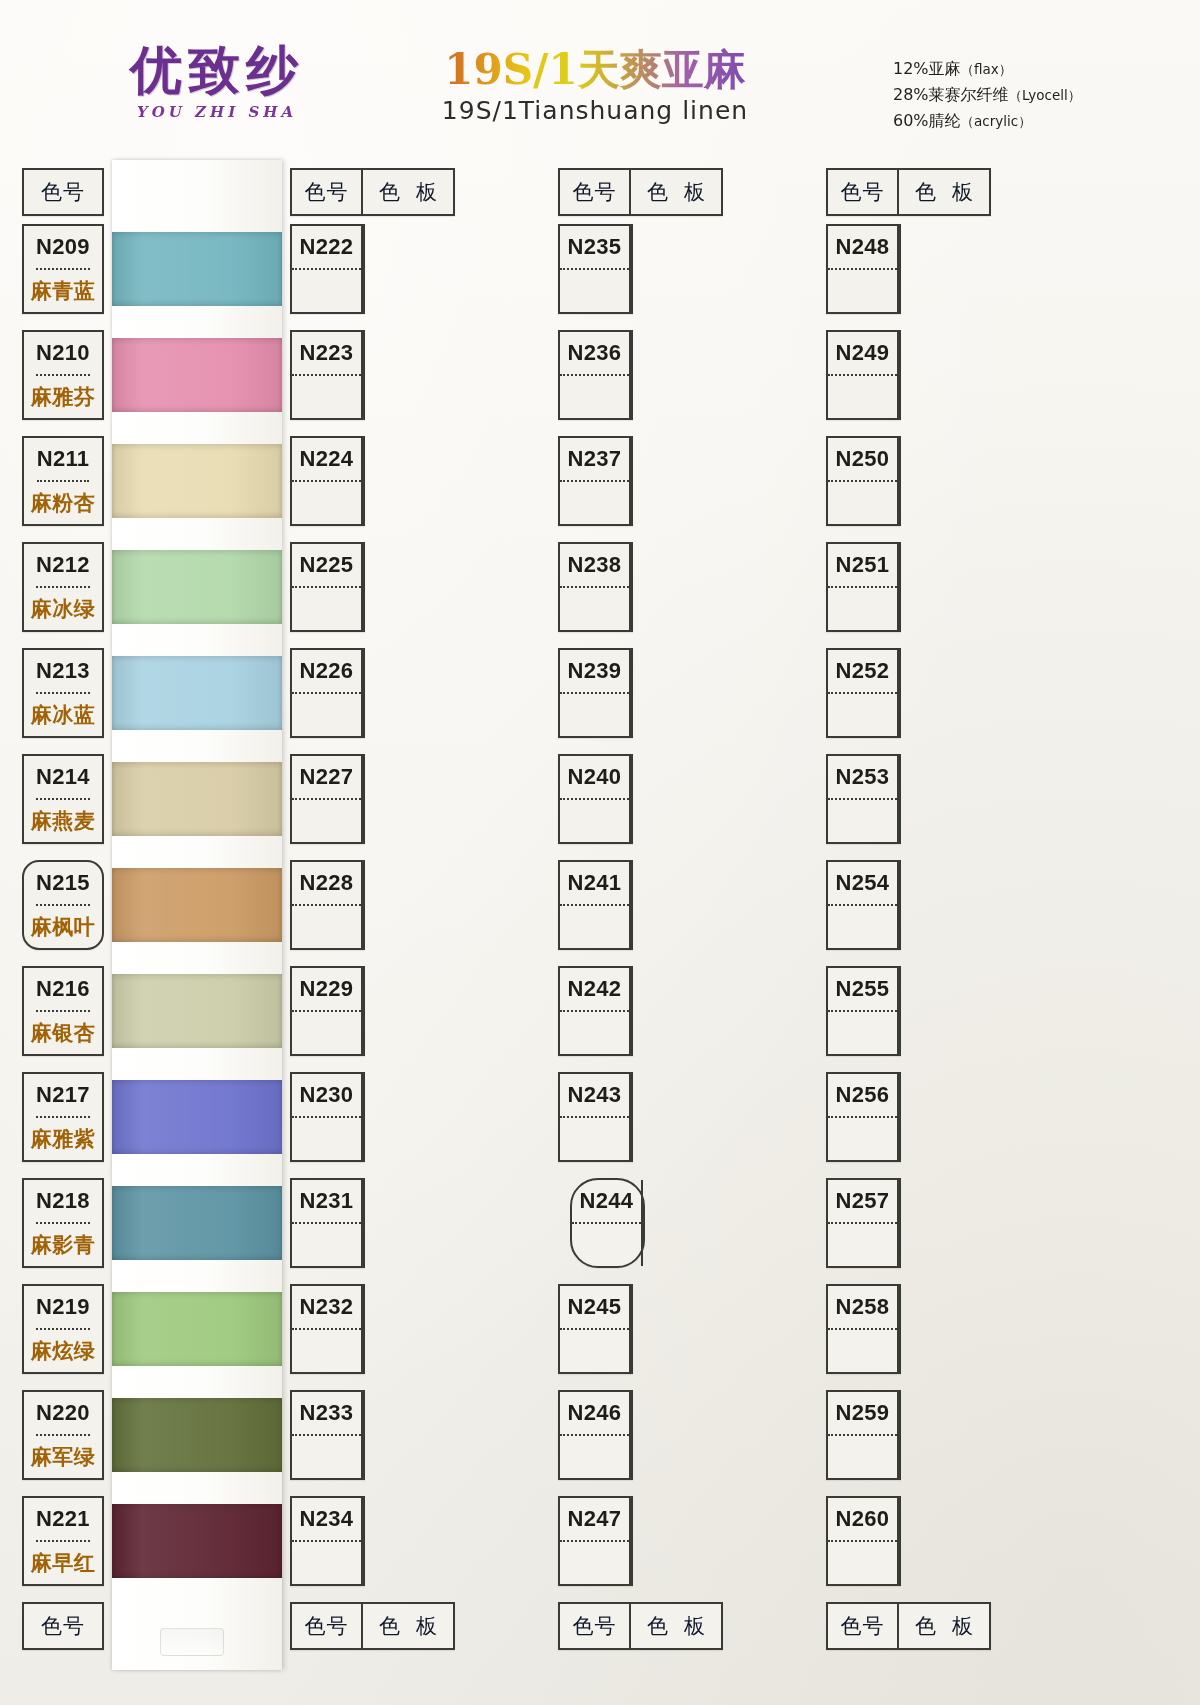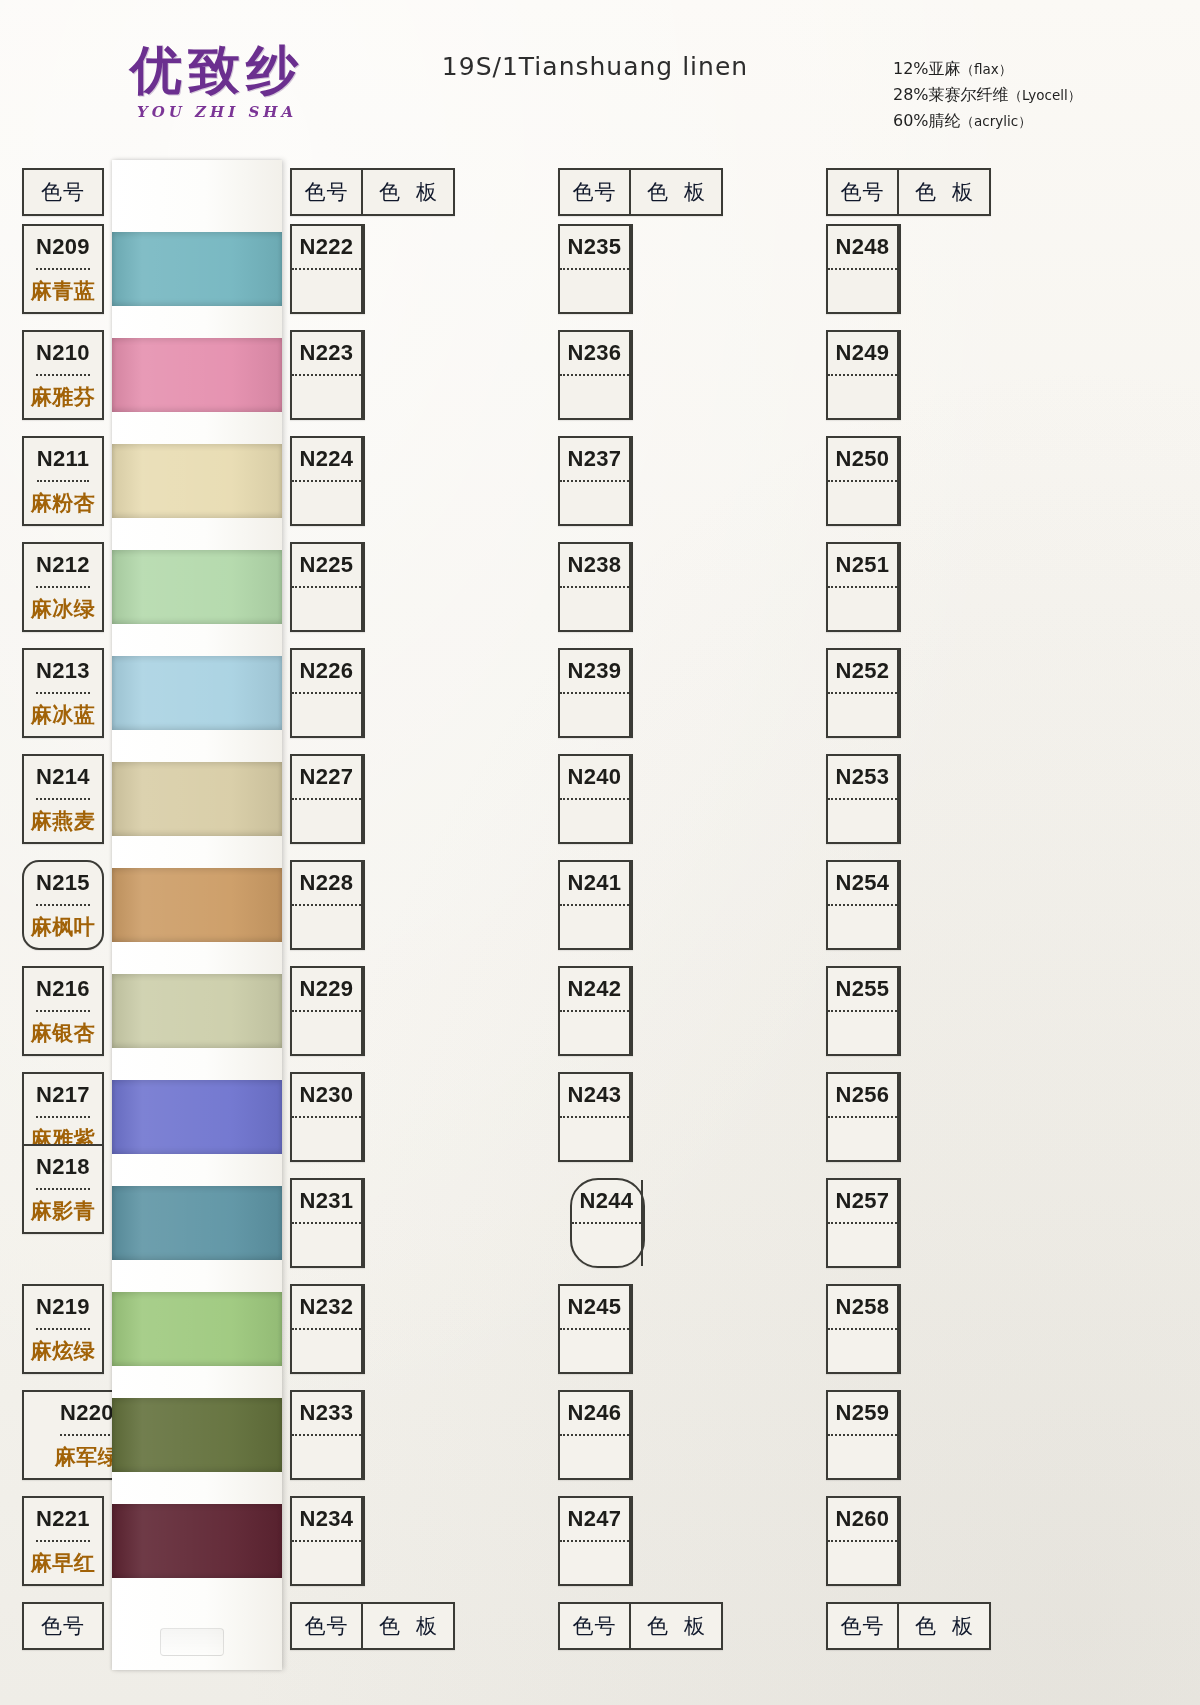--- a/index.html
+++ b/index.html
@@ -158,20 +158,21 @@
 <div class="paper"></div>
 
 <div class="header">
 
   <div class="brand">
     <div class="brand-cn">优致纱</div>
     <div class="brand-en">YOU ZHI SHA</div>
   </div>
 
   <div class="title-block">
+    <div class="title-main">19S/1天爽亚麻</div>
     <div class="title-sub">19S/1Tianshuang linen</div>
   </div>
 
   <div class="composition">
     <div class="comp-line">
       <span>12%亚麻</span><span class="en">（flax）</span>
     </div>
     <div class="comp-line">
       <span>28%莱赛尔纤维</span><span class="en">（Lyocell）</span>
     </div>
@@ -273,41 +274,41 @@
       <div class="row row-narrow" style="position: absolute; top: 904px; left: 0px;">
         <div class="r-code">
           <div class="cn-num">
             <span class="num-txt">N217</span>
           </div>
           <div class="cn-name">
             <span class="name-txt">麻雅紫</span>
           </div>
         </div>
       </div>
-      <div class="row row-narrow" style="position: absolute; top: 976px; left: 0px;">
+      <div class="row row-narrow" style="position: absolute; top: 1010px; left: 0px;">
         <div class="r-code">
           <div class="cn-num">
             <span class="num-txt">N218</span>
           </div>
           <div class="cn-name">
             <span class="name-txt">麻影青</span>
           </div>
         </div>
       </div>
       <div class="row row-narrow" style="position: absolute; top: 1116px; left: 0px;">
         <div class="r-code">
           <div class="cn-num">
             <span class="num-txt">N219</span>
           </div>
           <div class="cn-name">
             <span class="name-txt">麻炫绿</span>
           </div>
         </div>
       </div>
-      <div class="row row-narrow" style="position: absolute; top: 1222px; left: 0px; padding-left: 24px;">
+      <div class="row row-narrow" style="position: absolute; top: 1222px; left: 0px;">
         <div class="r-code">
           <div class="cn-num">
             <span class="num-txt">N220</span>
           </div>
           <div class="cn-name">
             <span class="name-txt">麻军绿</span>
           </div>
         </div>
       </div>
       <div class="row row-narrow" style="position: absolute; top: 1328px; left: 0px;">

